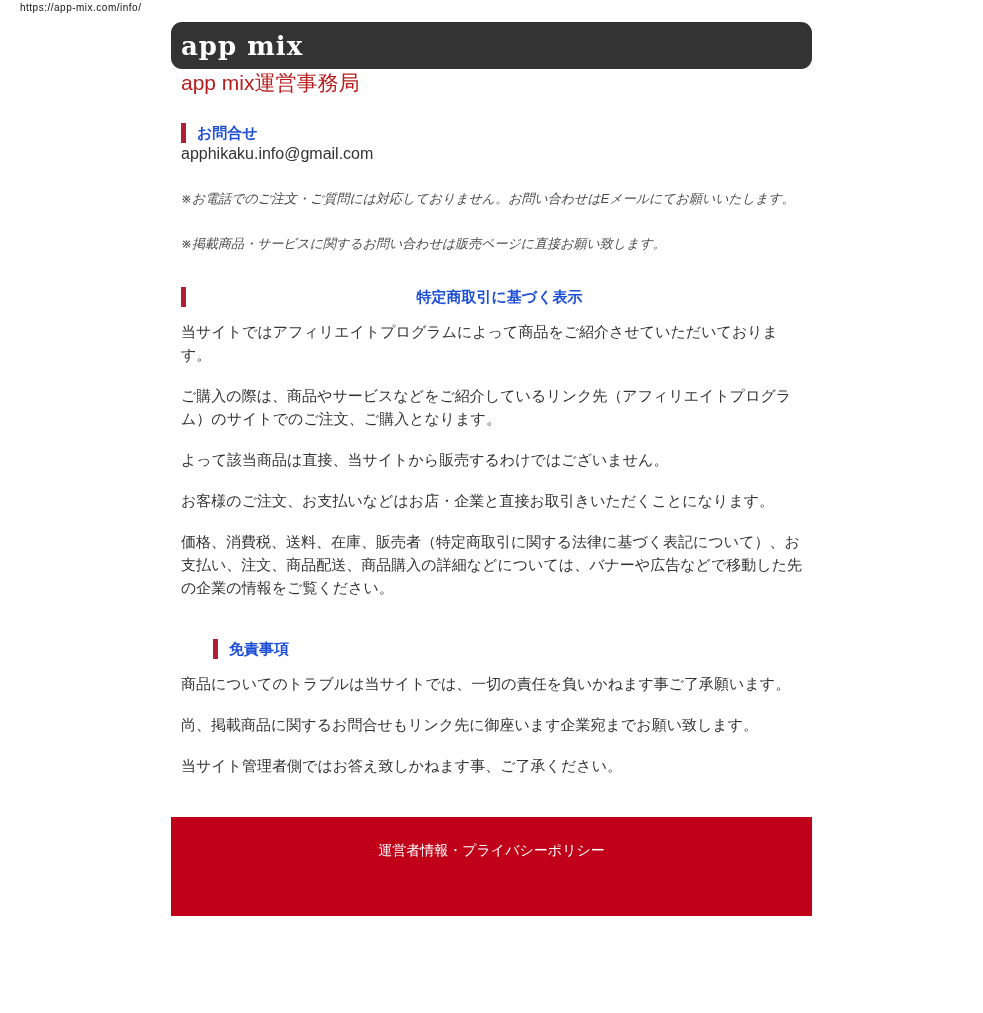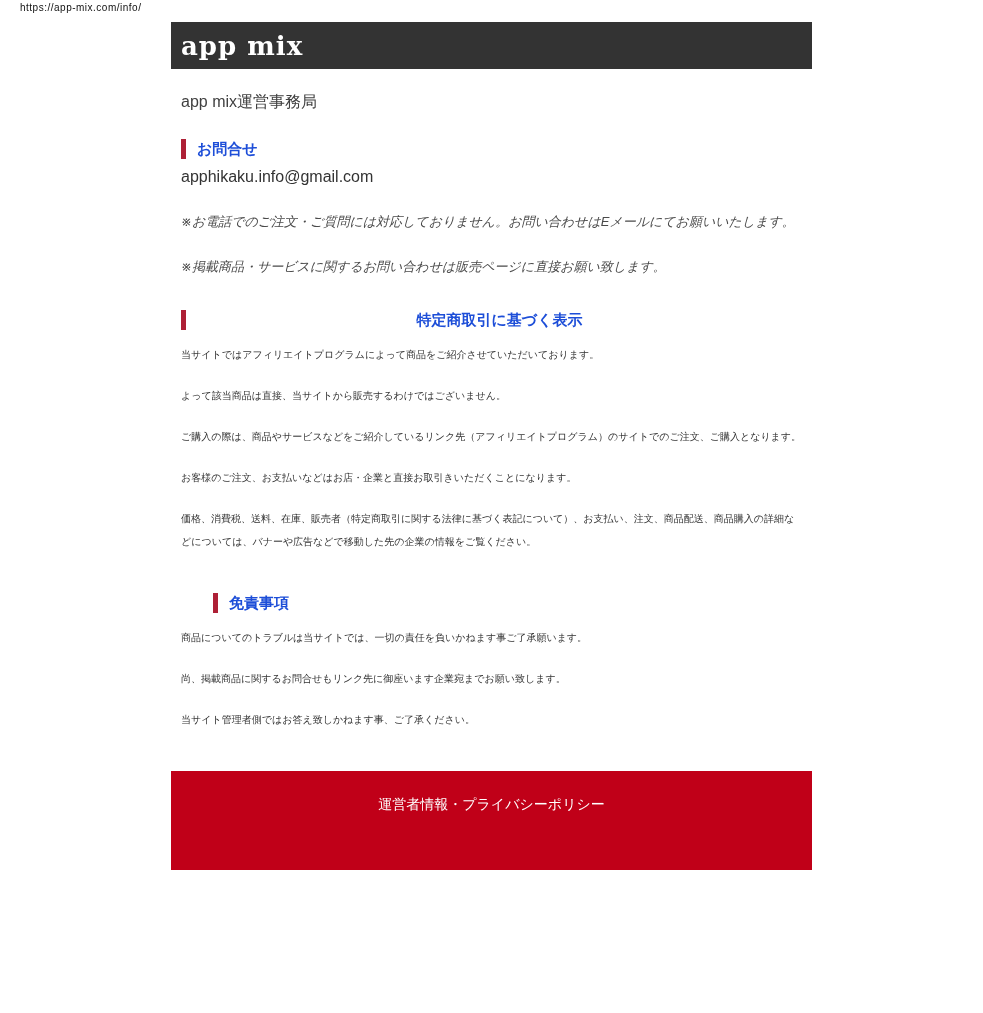--- a/index.html
+++ b/index.html
@@ -27,62 +27,62 @@
     position: absolute;
     left: 171px;
     top: 22px;
     width: 641px;
   }
   .site-header {
     height: 47px;
     background: #333333;
     display: flex;
     align-items: center;
+    border-radius: 11px;
   }
   .site-title {
     color: #ffffff;
     font-family: "DejaVu Serif", "Liberation Serif", serif;
     font-weight: bold;
     font-size: 26px;
     margin-left: 10px;
     letter-spacing: 1px;
   }
   .content {
     padding: 0 10px;
   }
   .operator {
-    margin-top: 23px;
-    font-size: 16px;
-    color: #404040;
+    font-size: 21px;
+    color: #b91c1c;
   }
   .section-heading {
     border-left: 5px solid #ae2036;
     padding-left: 11px;
     color: #1d4ed8;
     font-weight: bold;
     font-size: 15px;
     line-height: 20px;
   }
   .heading-contact   { margin-top: 26px; }
   .heading-tokushoho { margin-top: 34px; text-align: center; }
   .heading-disclaimer{ margin-top: 40px; margin-left: 32px; }
   .email {
-    margin-top: 9px;
+    margin-top: 2px;
     font-size: 16px;
     color: #333333;
   }
   .note {
     margin-top: 27px;
     font-size: 13px;
     color: #4a4a4a;
     line-height: 18px;
     font-style: italic;
   }
   p.body-text {
-    font-size: 10px;
+    font-size: 15px;
     line-height: 23px;
     color: #333333;
     margin: 18px 0 0 0;
   }
   .section-heading + p.body-text {
     margin-top: 13px;
   }
   .page-footer {
     margin-top: 40px;
     background: #c00018;
@@ -118,22 +118,22 @@
     <div class="section-heading heading-contact">お問合せ</div>
 
     <div class="email">apphikaku.info@gmail.com</div>
 
     <div class="note">※お電話でのご注文・ご質問には対応しておりません。お問い合わせはEメールにてお願いいたします。</div>
     <div class="note">※掲載商品・サービスに関するお問い合わせは販売ページに直接お願い致します。</div>
 
     <div class="section-heading heading-tokushoho">特定商取引に基づく表示</div>
 
     <p class="body-text">当サイトではアフィリエイトプログラムによって商品をご紹介させていただいております。</p>
+    <p class="body-text">ご購入の際は、商品やサービスなどをご紹介しているリンク先（アフィリエイトプログラム）のサイトでのご注文、ご購入となります。</p>
     <p class="body-text">よって該当商品は直接、当サイトから販売するわけではございません。</p>
-    <p class="body-text">ご購入の際は、商品やサービスなどをご紹介しているリンク先（アフィリエイトプログラム）のサイトでのご注文、ご購入となります。</p>
     <p class="body-text">お客様のご注文、お支払いなどはお店・企業と直接お取引きいただくことになります。</p>
     <p class="body-text">価格、消費税、送料、在庫、販売者（特定商取引に関する法律に基づく表記について）、お支払い、注文、商品配送、商品購入の詳細などについては、バナーや広告などで移動した先の企業の情報をご覧ください。</p>
 
     <div class="section-heading heading-disclaimer">免責事項</div>
 
     <p class="body-text">商品についてのトラブルは当サイトでは、一切の責任を負いかねます事ご了承願います。</p>
     <p class="body-text">尚、掲載商品に関するお問合せもリンク先に御座います企業宛までお願い致します。</p>
     <p class="body-text">当サイト管理者側ではお答え致しかねます事、ご了承ください。</p>
 
   </div>

